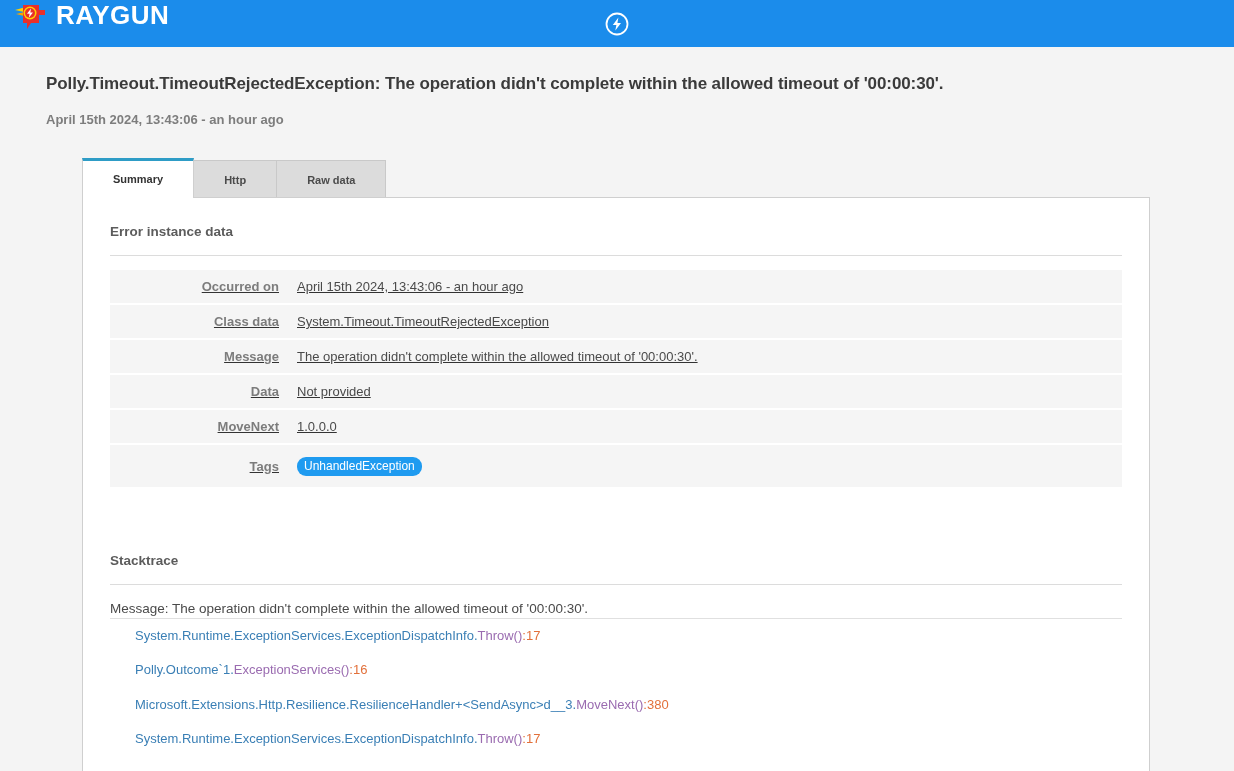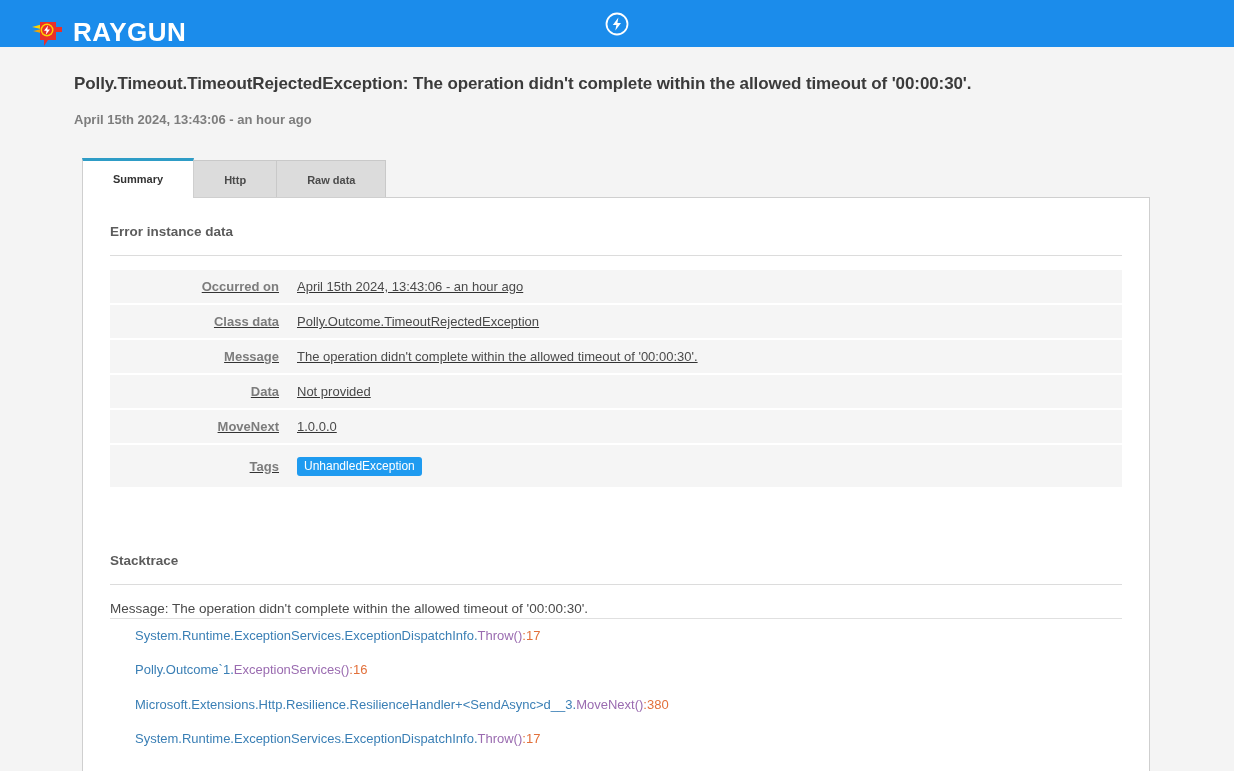--- a/index.html
+++ b/index.html
@@ -14,22 +14,21 @@
     color: #333;
     overflow: hidden;
   }
 
   
   .topbar {
     position: relative;
     height: 47px;
     background: #1b8ceb;
     display: flex;
-    align-items: flex-end;
-    padding-left: 17px;
+    align-items: flex-start;
   }
   .brand {
     display: flex;
     align-items: center;
     margin-left: 14px;
     gap: 8px;
   }
   .brand-logo {
     width: 34px;
     height: 30px;
@@ -51,21 +50,20 @@
     width: 26px;
     height: 26px;
   }
 
   
   .page {
     padding: 0 0 0 0;
   }
   .page-head {
     padding: 26px 0 0 46px;
-    margin-left: 28px;
   }
   .err-title {
     font-size: 17px;
     font-weight: bold;
     color: #3b3b3b;
     margin: 0;
     line-height: 1.3;
     letter-spacing: -0.1px;
   }
   .err-sub {
@@ -165,21 +163,21 @@
   .info-value {
     color: #4a4a4a;
     padding-left: 2px !important;
   }
   .tag-badge {
     display: inline-block;
     background: #1f9bf0;
     color: #ffffff;
     font-size: 12px;
     padding: 3px 7px 4px 7px;
-    border-radius: 3px;
+    border-radius: 9px;
     line-height: 1;
     cursor: pointer;
   }
   .tags-row td { height: 42px; }
 
   
   .stack-wrap {
     margin-top: 40px;
   }
   .stack-msg {
@@ -248,21 +246,21 @@
     <div class="section-rule"></div>
 
     <table class="info-table">
       <tbody>
         <tr>
           <td class="info-label">Occurred on</td>
           <td class="info-value">April 15th 2024, 13:43:06 - an hour ago</td>
         </tr>
         <tr>
           <td class="info-label">Class data</td>
-          <td class="info-value">Polly.Outcome.TimeoutRejectedException</td>
+          <td class="info-value">System.Timeout.TimeoutRejectedException</td>
         </tr>
         <tr>
           <td class="info-label">Message</td>
           <td class="info-value">The operation didn't complete within the allowed timeout of '00:00:30'.</td>
         </tr>
         <tr>
           <td class="info-label">Data</td>
           <td class="info-value">Not provided</td>
         </tr>
         <tr>

